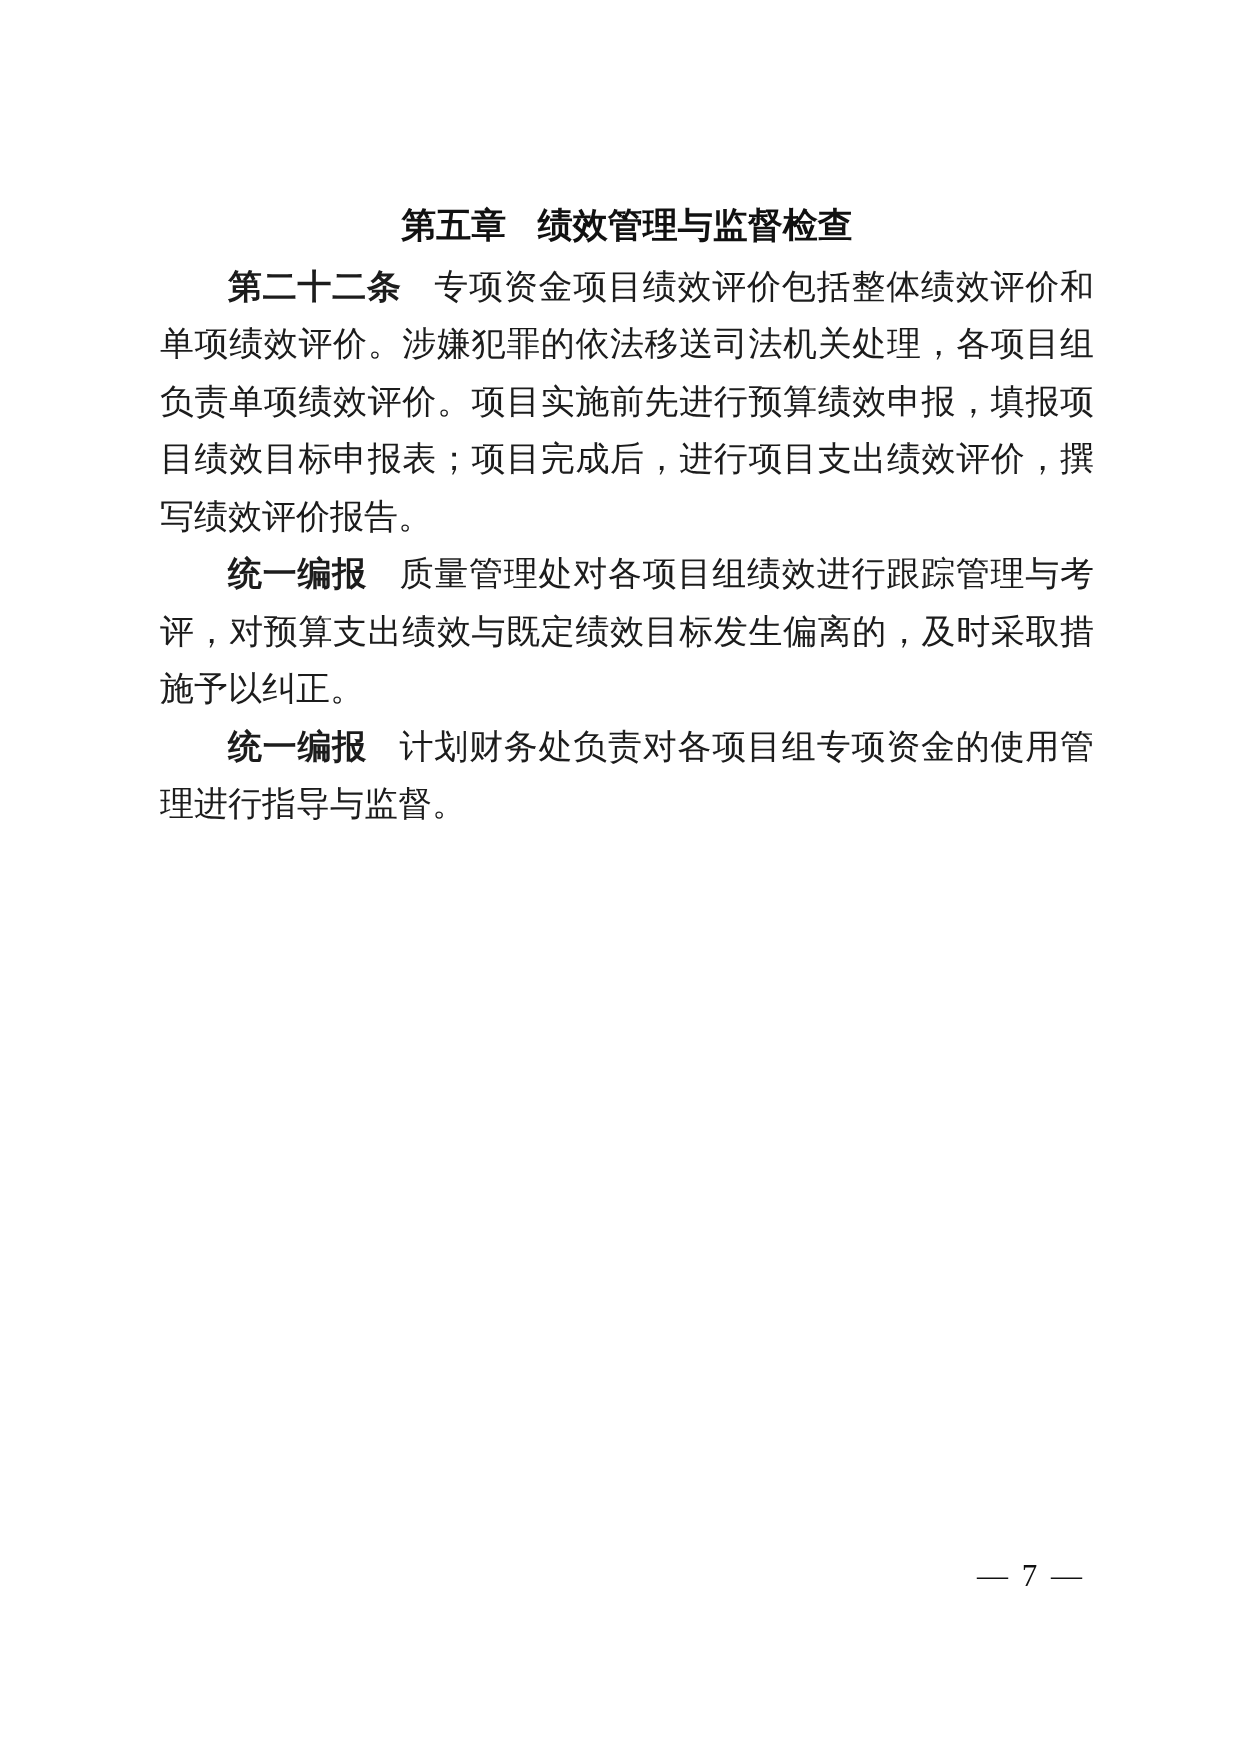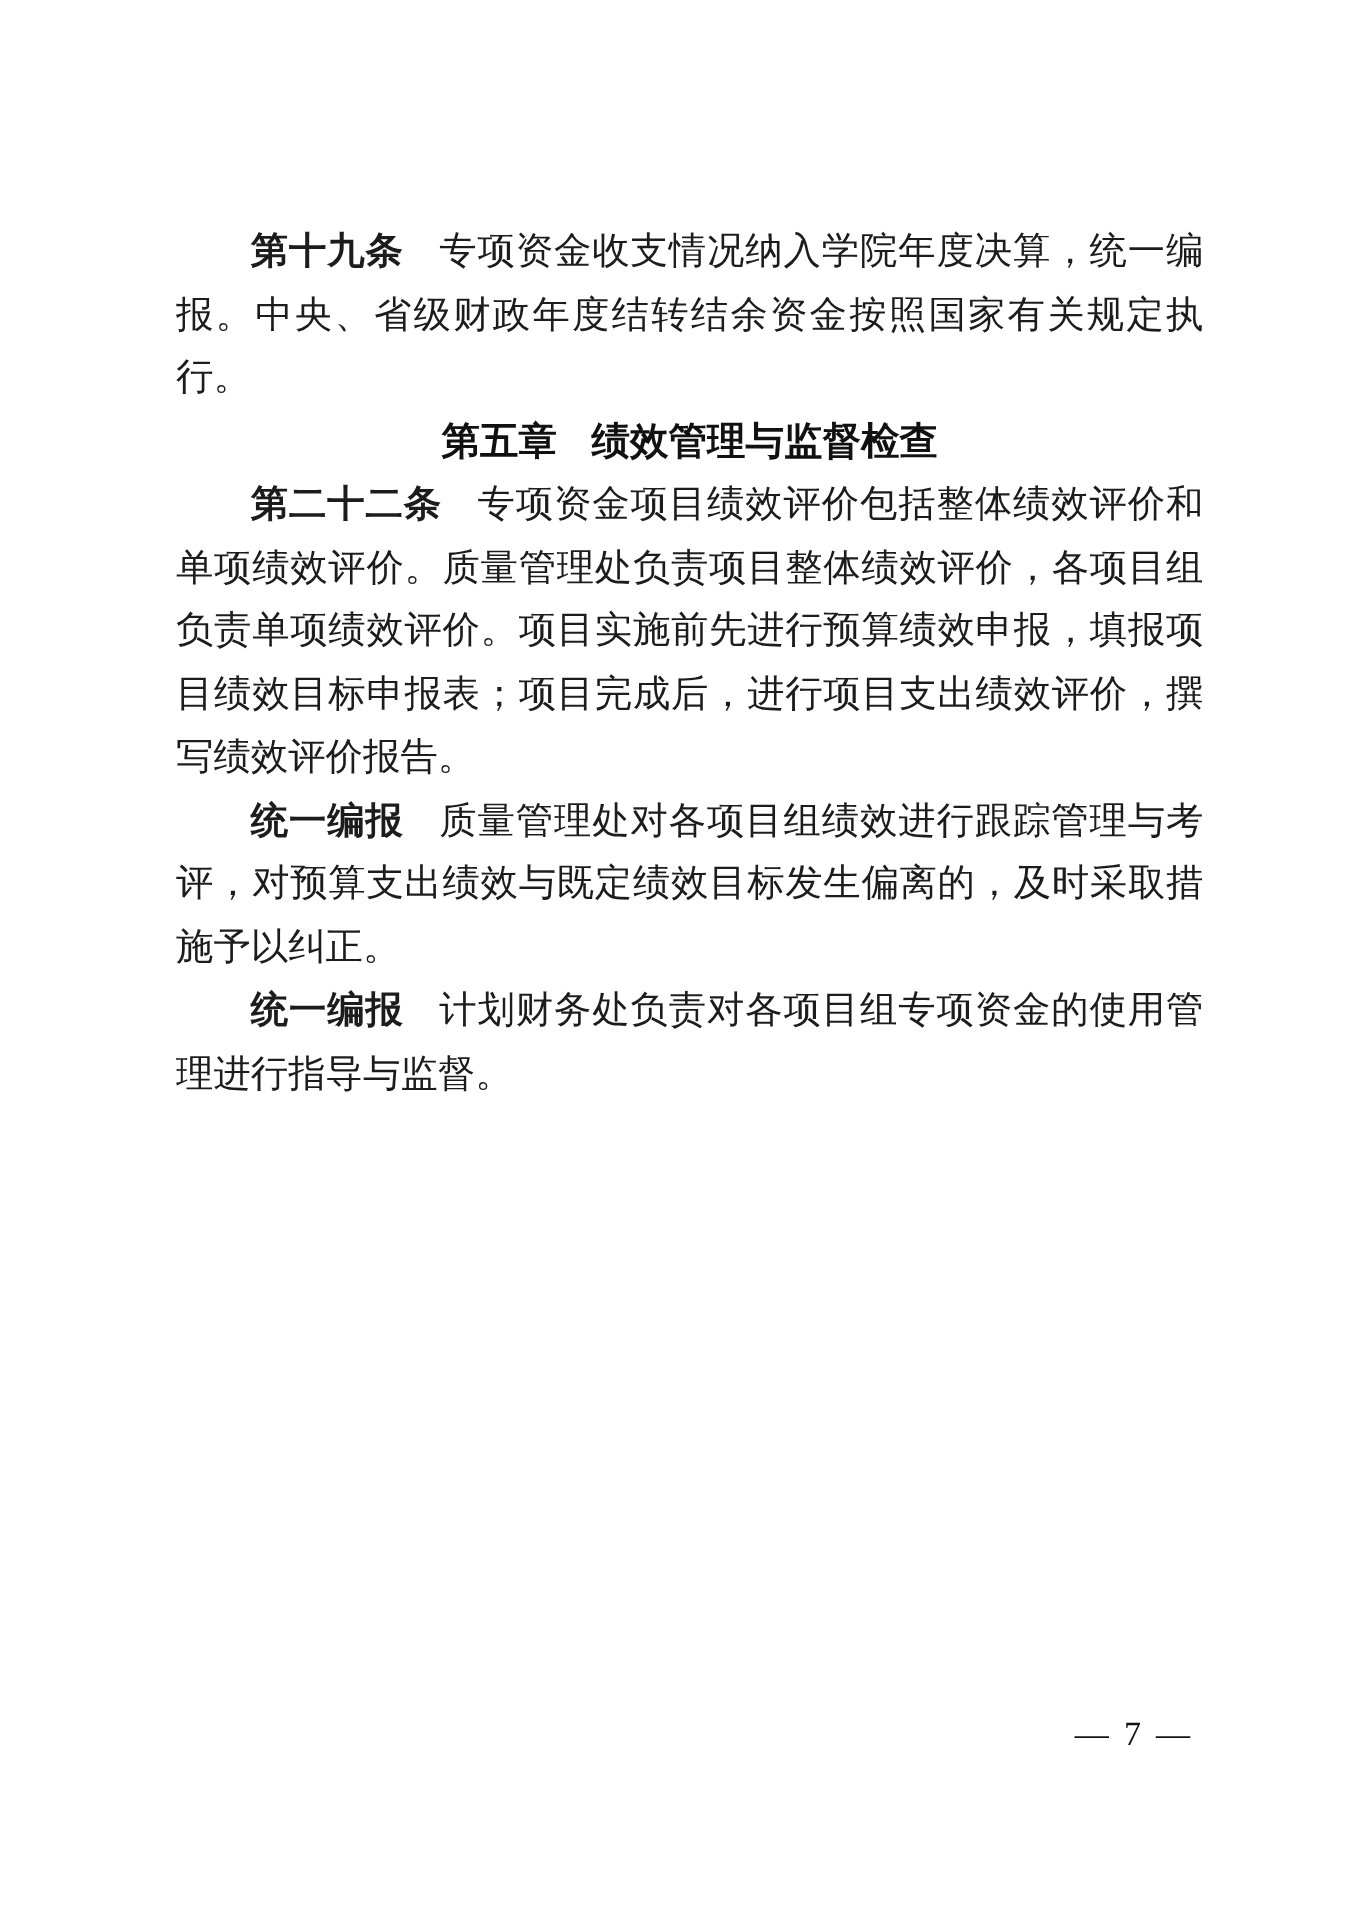--- a/index.html
+++ b/index.html
@@ -32,21 +32,21 @@
     text-align: justify;
   }
   .art-num {
     font-weight: bold;
     margin-right: 0.95em;
   }
   .chapter {
     margin: 0;
     text-indent: 0;
     text-align: center;
-    font-family: Liberation Sans, sans-serif;
+    font-family: Liberation Mono, monospace;
     font-weight: bold;
     font-size: 35px;
     line-height: 57.5px;
     color: #111111;
   }
   .chap-num { margin-right: 0.9em; }
   .page-number {
     position: absolute;
     top: 1556px;
     right: 158px;
@@ -56,27 +56,26 @@
     font-family: "Liberation Serif", "DejaVu Serif", serif;
     word-spacing: 6px;
   }
 </style>
 </head>
 <body>
 
 <div class="page">
   <div class="content">
 
-    <p class="para"><span class="art-num">第十九条</span><span>专项资金收支情况纳入学院年度决算，统一编报。中央、省级财政年度结转结余资金按照国家有关规定执行。</span></p>
 
 
     <h2 class="chapter"><span class="chap-num">第五章</span><span>绩效管理与监督检查</span></h2>
 
 
-    <p class="para"><span class="art-num">第二十二条</span><span>专项资金项目绩效评价包括整体绩效评价和单项绩效评价。质量管理处负责项目整体绩效评价，各项目组负责单项绩效评价。项目实施前先进行预算绩效申报，填报项目绩效目标申报表；项目完成后，进行项目支出绩效评价，撰写绩效评价报告。</span></p>
+    <p class="para"><span class="art-num">第二十二条</span><span>专项资金项目绩效评价包括整体绩效评价和单项绩效评价。涉嫌犯罪的依法移送司法机关处理，各项目组负责单项绩效评价。项目实施前先进行预算绩效申报，填报项目绩效目标申报表；项目完成后，进行项目支出绩效评价，撰写绩效评价报告。</span></p>
 
     <p class="para"><span class="art-num">统一编报</span><span>质量管理处对各项目组绩效进行跟踪管理与考评，对预算支出绩效与既定绩效目标发生偏离的，及时采取措施予以纠正。</span></p>
 
     <p class="para"><span class="art-num">统一编报</span><span>计划财务处负责对各项目组专项资金的使用管理进行指导与监督。</span></p>
 
 
 
   </div>
 
   <div class="page-number">— 7 —</div>

